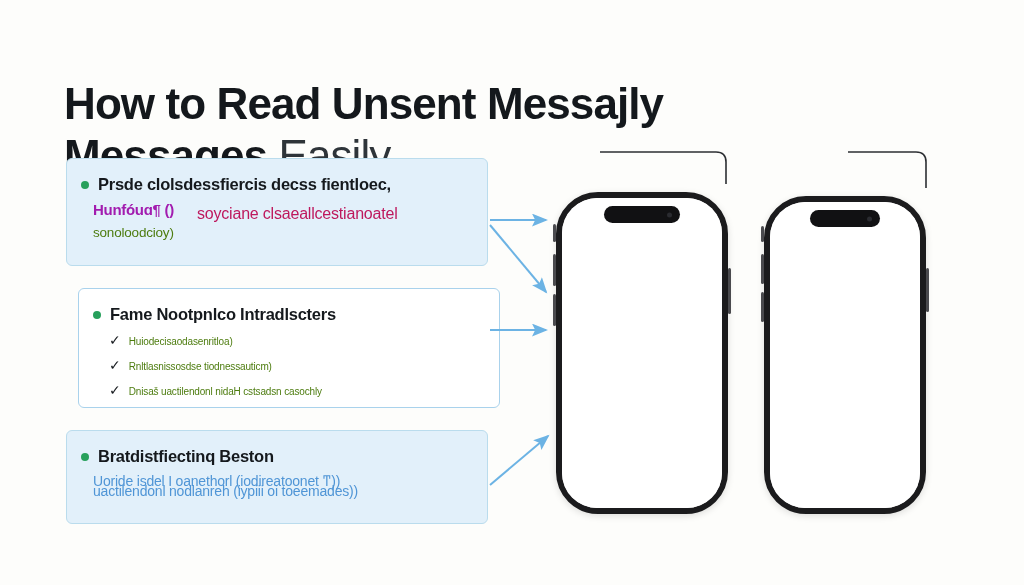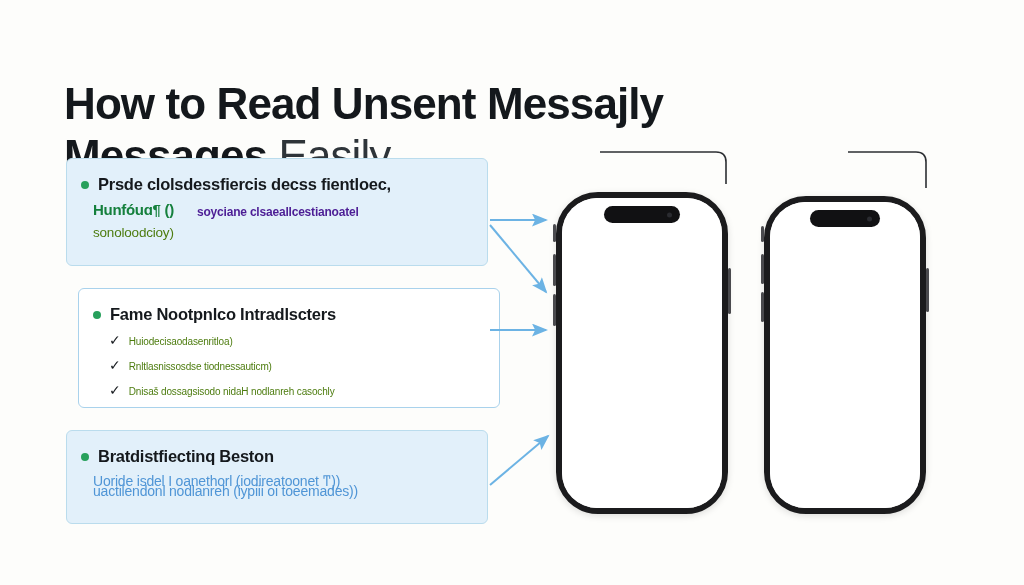--- a/index.html
+++ b/index.html
@@ -70,30 +70,29 @@
   #card-1-body {
     padding:8px 18px 0 26px;
     position:relative;
     height:52px;
   }
   .c1-lead {
     position:absolute;
     left:26px; top:6px;
     font-size:15px;
     font-weight:bold;
-    color:#15803d;
+    color:#a21caf;
     letter-spacing:-0.3px;
   }
   .c1-tail {
     position:absolute;
     left:130px; top:10px;
-    font-size:12px;
-    color:#4c1d95;
+    font-size:16px;
+    color:#be185d;
     letter-spacing:-0.2px;
-    font-weight:bold;
   }
   .c1-tail2 {
     position:absolute;
     left:26px; top:30px;
     font-size:13.5px;
     color:#4d7c0f;
     letter-spacing:-0.2px;
   }
 
   
@@ -218,21 +217,21 @@
       <div class="check-row">
         <span class="check-mark">✓</span>
         <span class="check-text">Huiodecisaodasenritloa)</span>
       </div>
       <div class="check-row">
         <span class="check-mark">✓</span>
         <span class="check-text">Rnltlasnissosdse tiodnessauticm)</span>
       </div>
       <div class="check-row">
         <span class="check-mark">✓</span>
-        <span class="check-text">Dnisaš dossagsisodo nidaH nodlanreh casochly</span>
+        <span class="check-text">Dnisaš uactilendonl nidaH cstsadsn casochly</span>
       </div>
     </div>
   </div>
 
   <div class="card blue" id="card-3">
     <div class="card-head">
       <span class="bullet"></span>
       <span class="head-text">Bratdistfiectinq Beston</span>
     </div>
     <div id="card-3-body">

